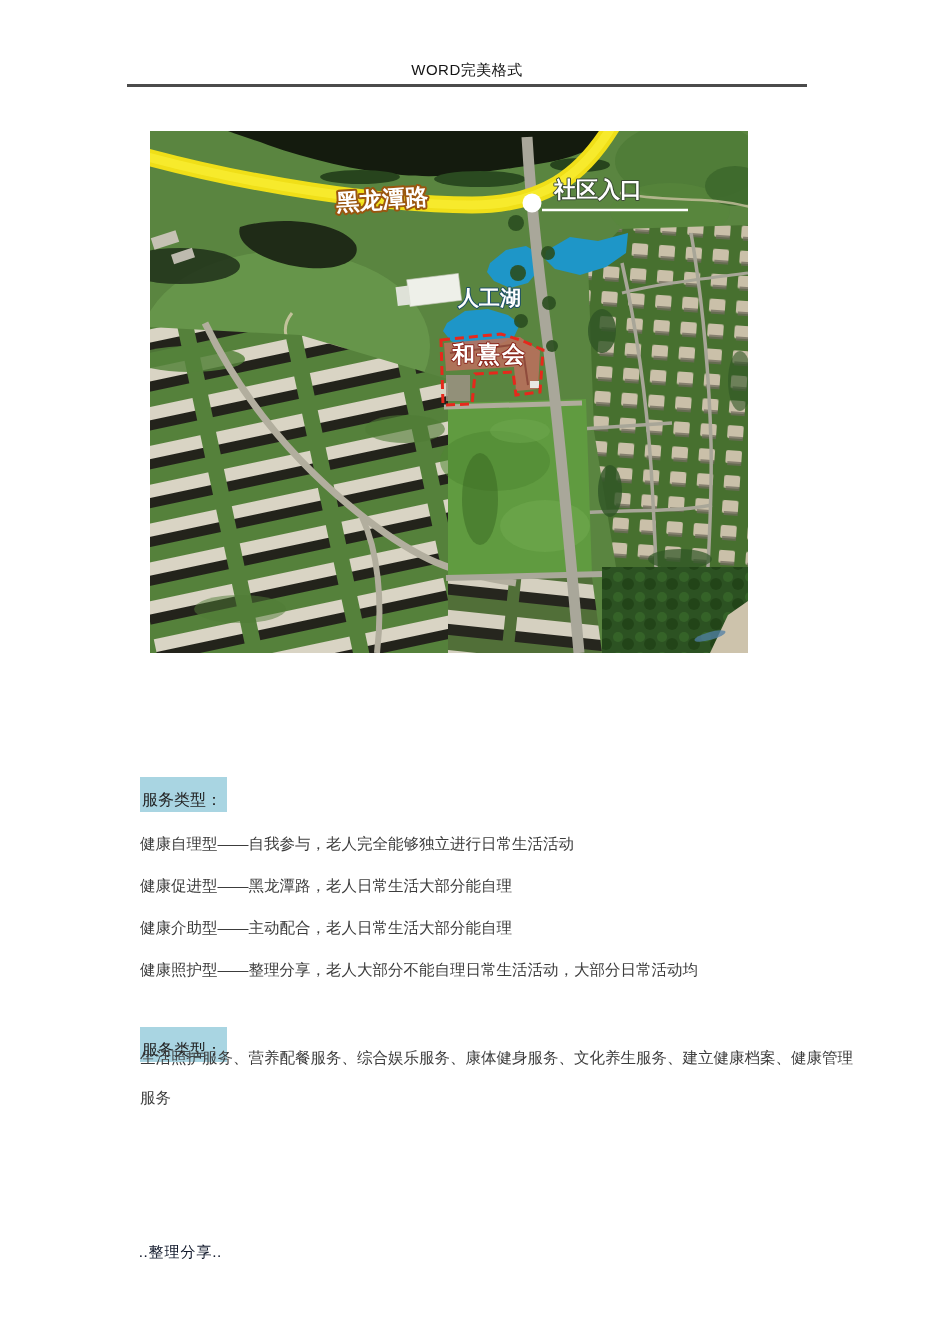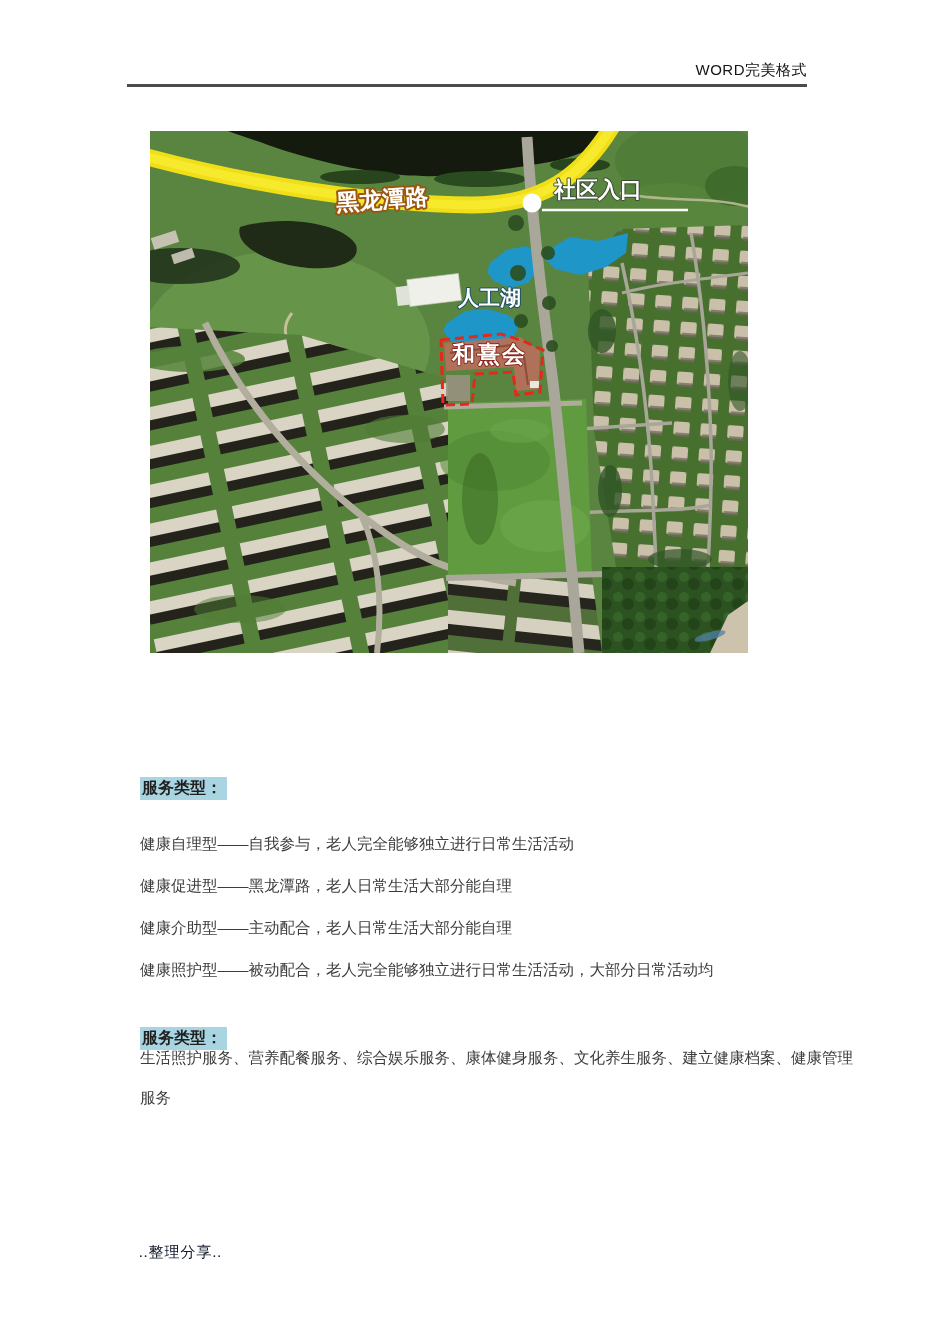--- a/index.html
+++ b/index.html
@@ -1,41 +1,41 @@
 <!DOCTYPE html>
 <html><head>
 <meta charset="utf-8">
 <style>
   html,body { margin:0; padding:0; }
   body {
     width:950px; height:1344px; position:relative; background:#ffffff;
     font-family:"Liberation Sans","DejaVu Sans",sans-serif; overflow:hidden;
   }
   .header-title {
-    position:absolute; top:61px; left:127px; width:680px; text-align:right;
+    position:absolute; top:61px; left:127px; width:680px; text-align:center;
     font-size:15px; color:#141414; letter-spacing:0.5px;
   }
   .header-rule {
     position:absolute; top:84px; left:127px; width:680px; height:0;
     border-top:3px solid #4b4b4b;
   }
   .map-wrap {
     position:absolute; top:131px; left:150px; width:598px; height:522px;
     overflow:hidden; background:#5a8540;
   }
   .map-wrap svg { display:block; }
   .lbl { font-family:"Liberation Sans","DejaVu Sans",sans-serif; font-weight:bold; fill:#ffffff;
          paint-order:stroke; stroke-linejoin:round; }
   .lbl-road     { font-size:23px; stroke:#9a560f; stroke-width:4px; }
   .lbl-entrance { font-size:22px; stroke:#3a4b33; stroke-width:2px; }
   .lbl-lake     { font-size:21px; stroke:#1c4f66; stroke-width:2px; }
   .lbl-facility { font-size:23px; stroke:#8a241a; stroke-width:2px; letter-spacing:2px; }
   .sec-heading {
-    position:absolute; left:140px; font-weight:bold; font-size:16px; color:#1f1f1f;
-    background:#a9d5e2; padding:2px 5px 3px 2px; line-height:18px;
+    position:absolute; left:140px; font-weight:normal; font-size:16px; color:#1f1f1f;
+    background:#a9d5e2; padding:14px 5px 3px 2px; line-height:18px;
   }
   #heading-1 { top:777px; }
   #heading-2 { top:1027px; }
   .para {
     position:absolute; left:140px; font-size:15.5px; color:#3c3c3c; line-height:22px;
   }
   #para-1 { top:817px; }
   #para-2 { top:859px; }
   #para-3 { top:901px; }
   #para-4 { top:943px; }
@@ -190,18 +190,18 @@
     <text class="lbl lbl-lake" x="308" y="174">人工湖</text>
     <text class="lbl lbl-facility" x="302" y="231">和熹会</text>
   </g>
 </svg>
 </div>
 
 <span id="heading-1" class="sec-heading">服务类型：</span>
 <p id="para-1" class="para">健康自理型——自我参与，老人完全能够独立进行日常生活活动</p>
 <p id="para-2" class="para">健康促进型——黑龙潭路，老人日常生活大部分能自理</p>
 <p id="para-3" class="para">健康介助型——主动配合，老人日常生活大部分能自理</p>
-<p id="para-4" class="para">健康照护型——被动配合，老人完全能够独立进行日常生活活动，大部分日常活动均</p>
+<p id="para-4" class="para">健康照护型——整理分享，老人大部分不能自理日常生活活动，大部分日常活动均</p>
 
 <span id="heading-2" class="sec-heading">服务类型：</span>
 <p id="para-5" class="para">生活照护服务、营养配餐服务、综合娱乐服务、康体健身服务、文化养生服务、建立健康档案、健康管理服务</p>
 
 <div class="footer-note">..整理分享..</div>
 
 </body></html>

